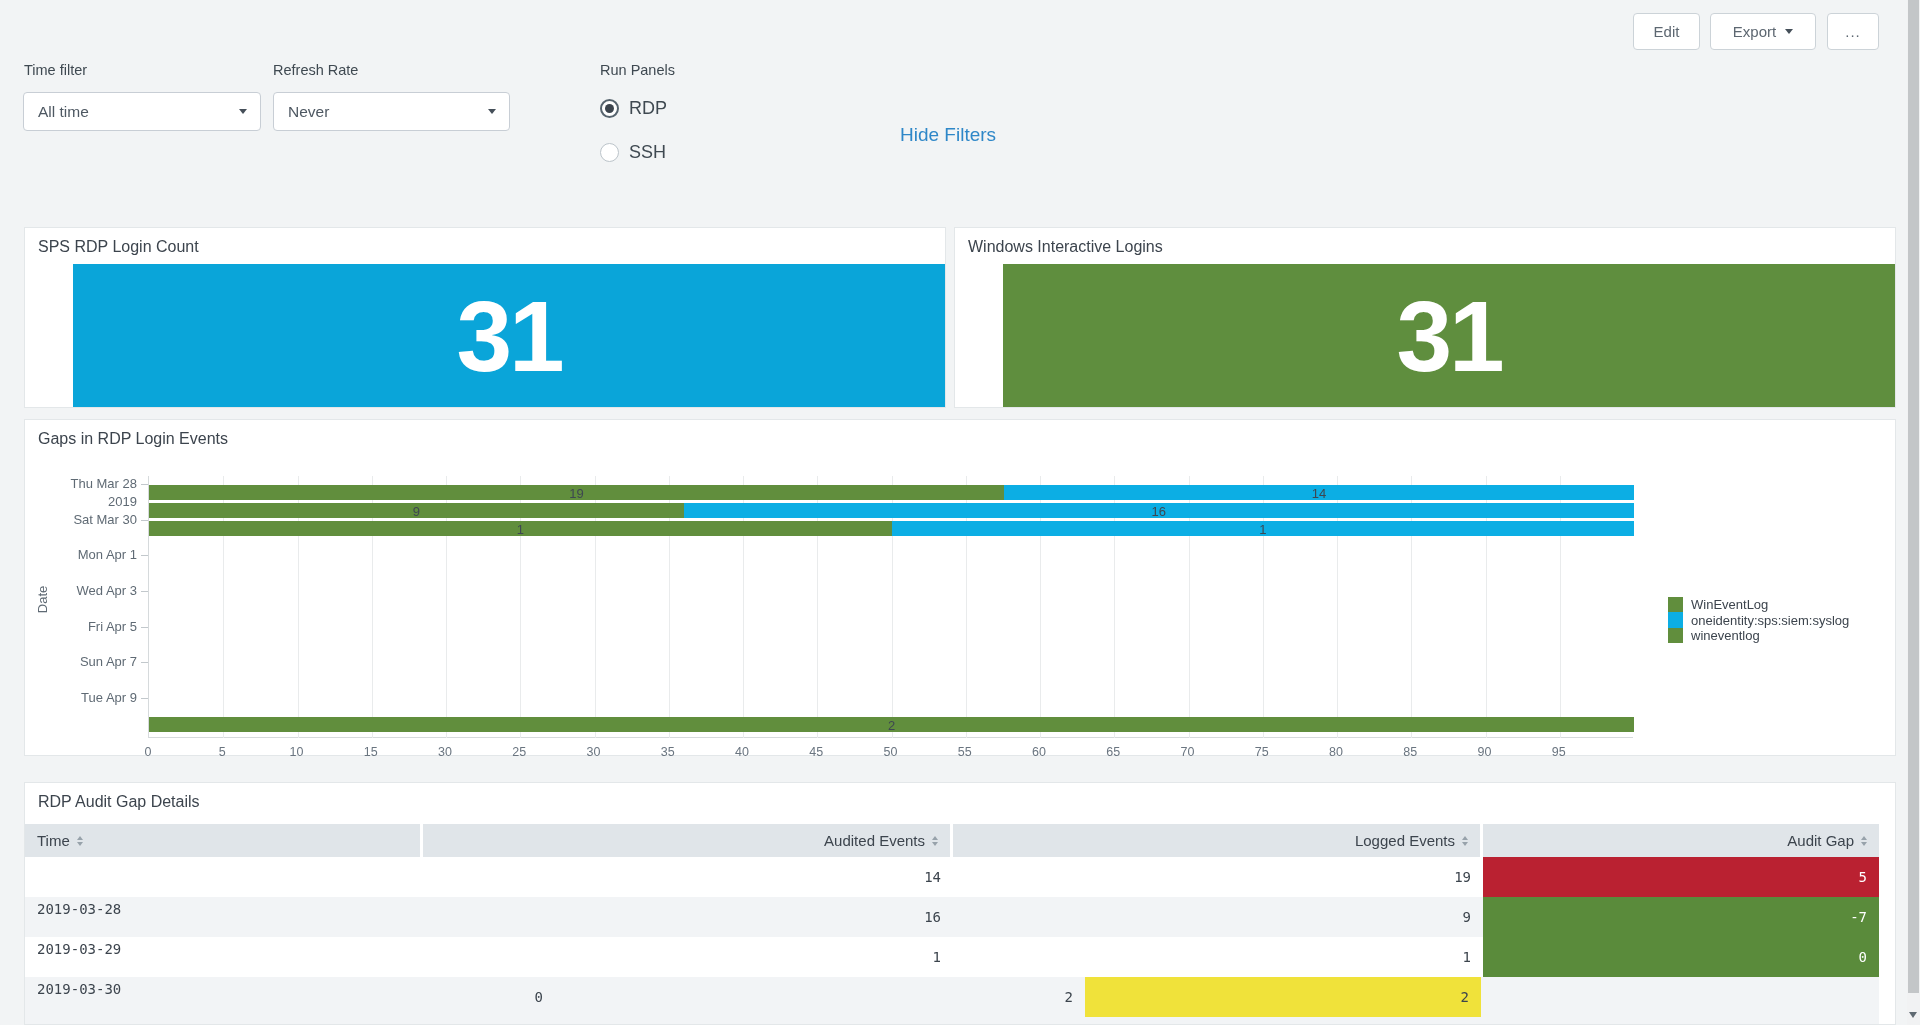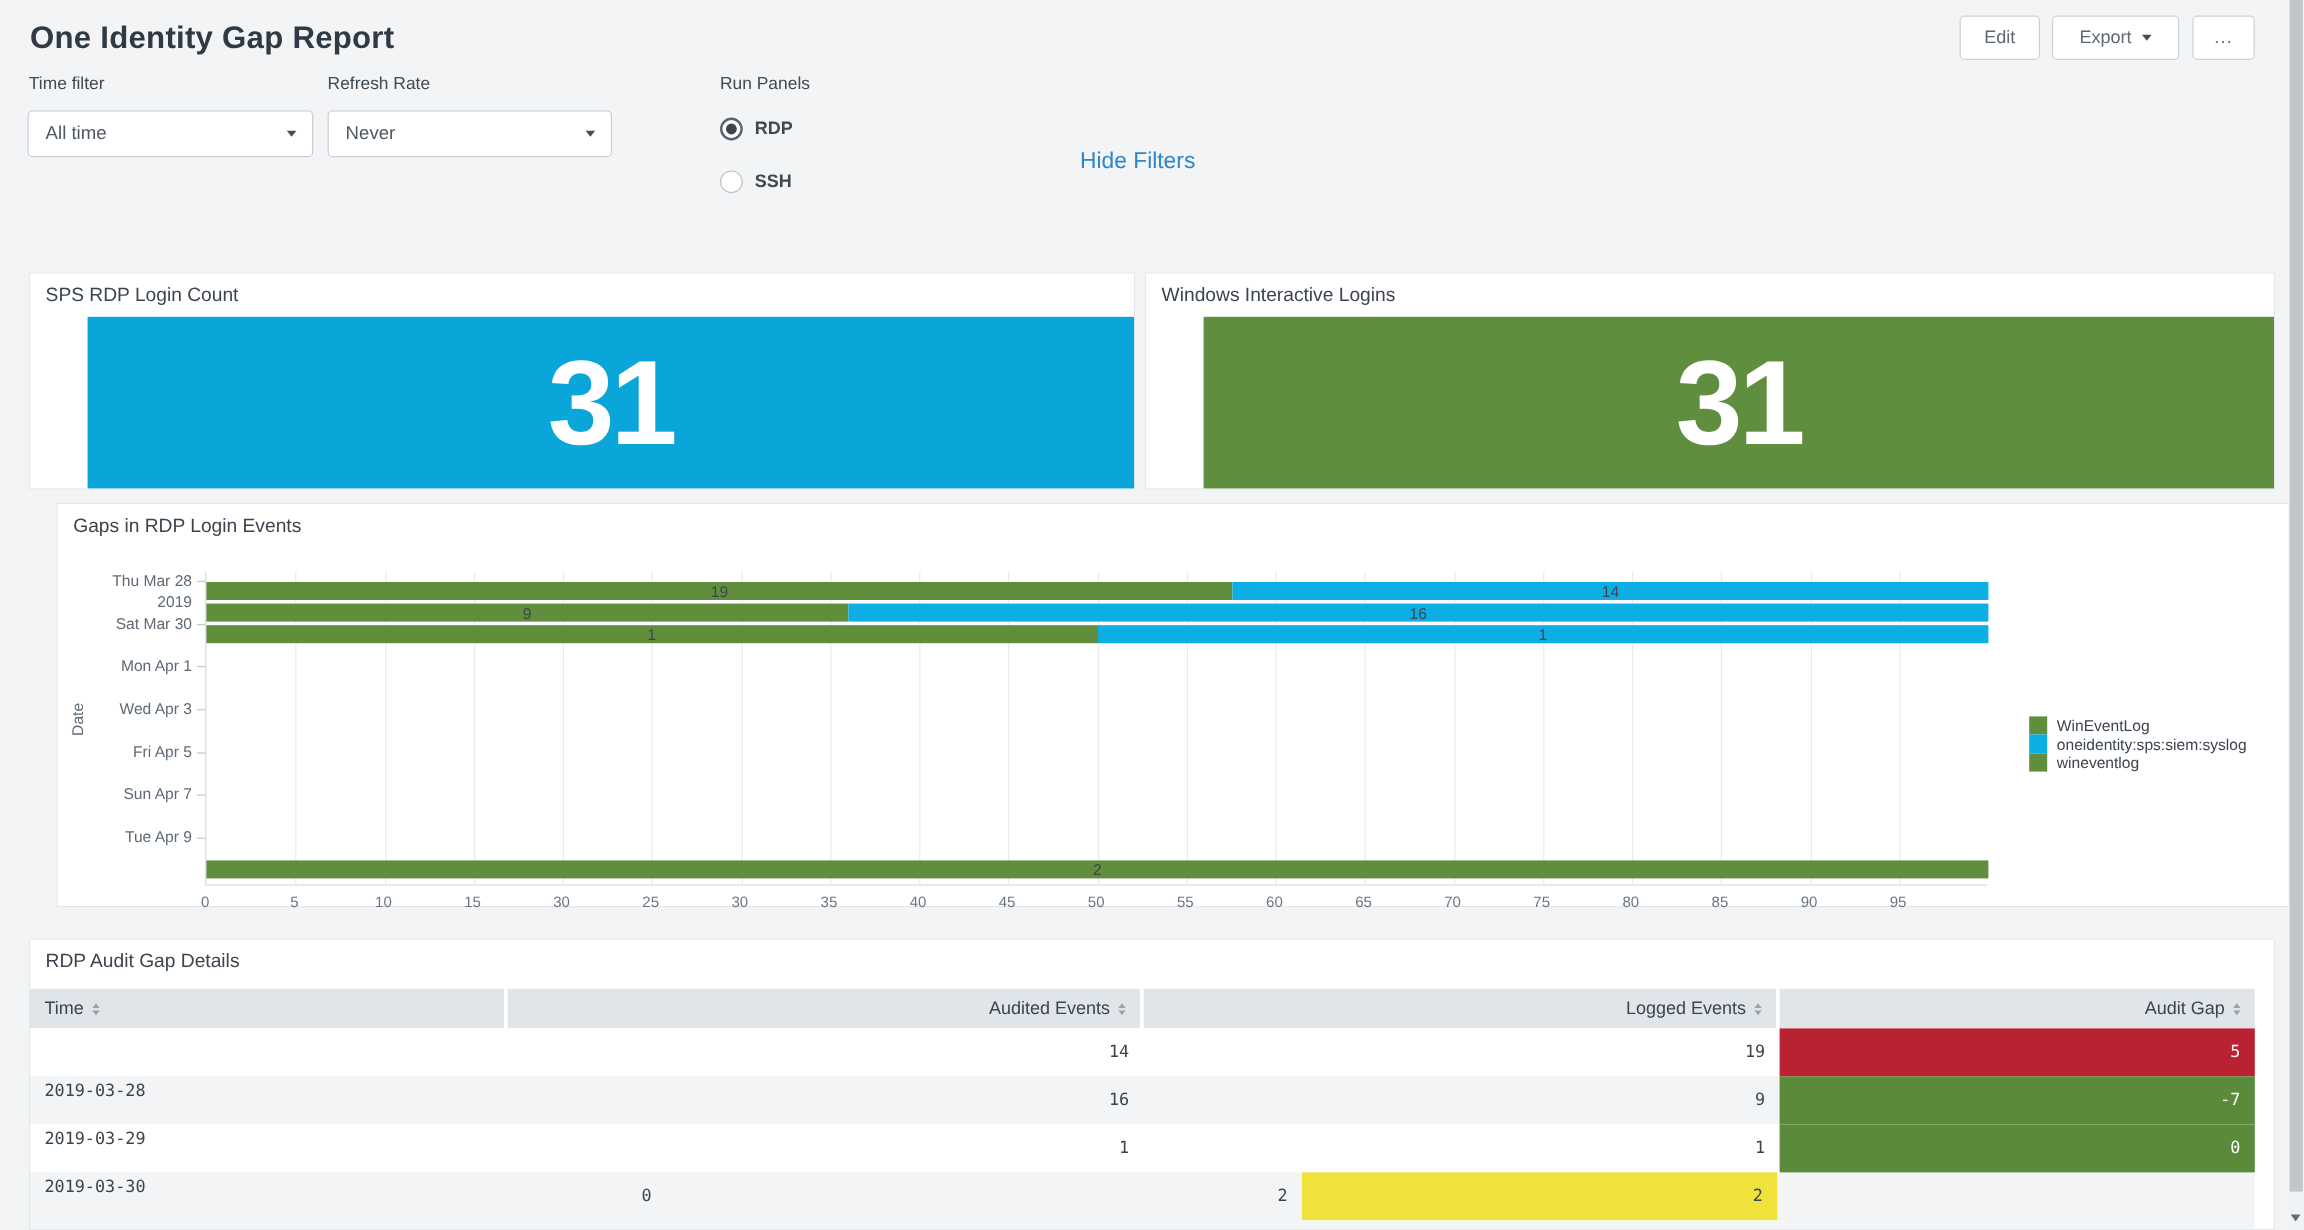--- a/index.html
+++ b/index.html
@@ -20,33 +20,33 @@
   .lbl-time { left:24px; } .lbl-refresh { left:273px; } .lbl-run { left:600px; }
   .dropdown { position:absolute; top:92px; height:39px; background:#fff; border:1px solid #c8ced5; border-radius:4px;
               font-size:15.5px; color:#4e5862; display:flex; align-items:center; padding:0 14px; cursor:pointer; }
   .dd-time { left:23px; width:238px; } .dd-refresh { left:273px; width:237px; }
   .dropdown .caret-down { position:absolute; right:13px; }
   .radio-row { position:absolute; left:600px; display:flex; align-items:center; gap:10px; cursor:pointer; }
   .rr-rdp { top:98px; } .rr-ssh { top:142px; }
   .radio { width:19px; height:19px; border-radius:50%; background:#fff; border:1px solid #bcc4ca; position:relative; }
   .radio.sel { border:2px solid #57646e; }
   .radio.sel::after { content:""; position:absolute; left:3px; top:3px; width:9px; height:9px; border-radius:50%; background:#3c444d; }
-  .radio-label { font-size:15px; color:#3f4951;font-weight:bold; }
+  .radio-label { font-size:18px; color:#3f4951; }
   .link { position:absolute; left:900px; top:104px; font-size:19px; color:#2e87c8; cursor:pointer;margin-top:20px; }
 
   
   .panel { position:absolute; background:#fff; border:1px solid #e3e7e9; }
   .p-title { position:absolute; left:13px; top:10px; font-size:16px; color:#3c444d; }
   .sv1 { left:24px; top:227px; width:922px; height:181px; }
   .sv2 { left:954px; top:227px; width:942px; height:181px; }
   .sv-body { position:absolute; left:0; right:0; top:36px; bottom:0; display:flex; align-items:center; justify-content:center;margin-left:48px; }
   .sv-value { font-size:100px; font-weight:700; color:#fff; letter-spacing:-3px; line-height:1; }
 
   
-  .chartp { left:24px; top:419px; width:1872px; height:337px;margin-left:23px; }
+  .chartp { left:24px; top:419px; width:1872px; height:337px; }
   .plot { position:absolute; left:123px; top:56px; width:1485px; height:262px;
           border-left:1px solid #d6dadc; border-bottom:1px solid #d6dadc; }
   .gridline { position:absolute; top:0; width:1px; height:262px; background:#e9ebec; }
   .barseg { position:absolute; height:15px; }
   .barlab { position:absolute; font-size:13px; color:#3e4751; transform:translate(-50%,-50%); white-space:nowrap; }
   .ytick { position:absolute; left:0; width:112px; text-align:right; font-size:13px; color:#5f6a74; line-height:16px; }
   .ydash { position:absolute; left:116px; width:7px; height:1px; background:#c2c8cc; }
   .xtick { position:absolute; top:325px; transform:translateX(-50%); font-size:12.5px; color:#6a7580; }
   .yaxis-title { position:absolute; left:-28px; top:172px; font-size:13px; color:#5f6a74; transform:rotate(-90deg); transform-origin:center; width:90px; text-align:center; }
   .legend { position:absolute; left:1643px; top:177px; }
@@ -76,21 +76,20 @@
   .sb-track { position:absolute; left:1907px; top:0; width:13px; height:1025px; background:#f1f2f3; }
   .sb-thumb { position:absolute; left:1908px; top:0; width:11px; height:993px; background:#c3c6c8; cursor:pointer; }
   .sb-down { position:absolute; left:1909px; top:1012px; width:0; height:0;
              border-left:4.5px solid transparent; border-right:4.5px solid transparent; border-top:6px solid #5f6a72; cursor:pointer; }
 </style>
 </head>
 <body>
 
 <div class="page">
 
-  <h1 class="dash-title">One Identity Gap Report</h1>
   <div class="hbtn btn-edit">
     <span>Edit</span>
   </div>
   <div class="hbtn btn-export">
     <span>Export</span>
     <span class="caret-down"></span>
   </div>
   <div class="hbtn btn-more">
     <span>...</span>
   </div>

